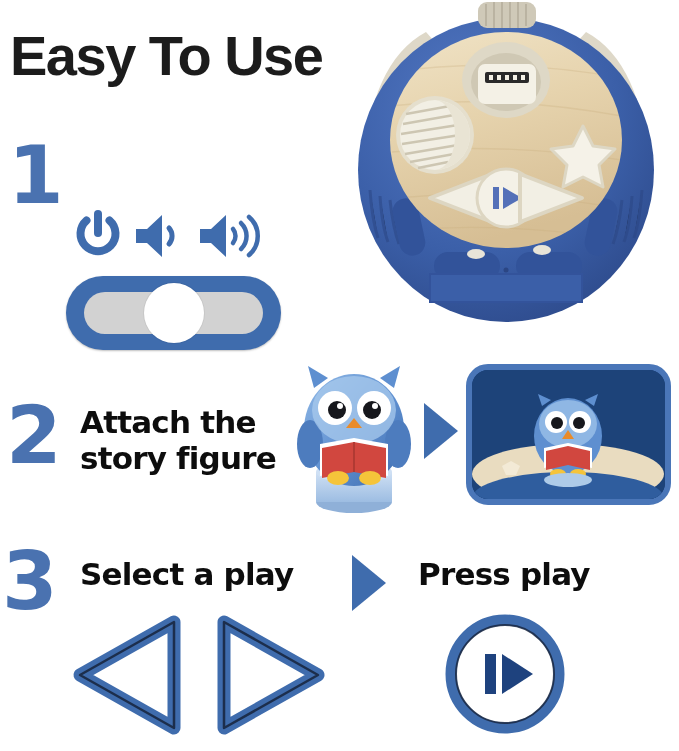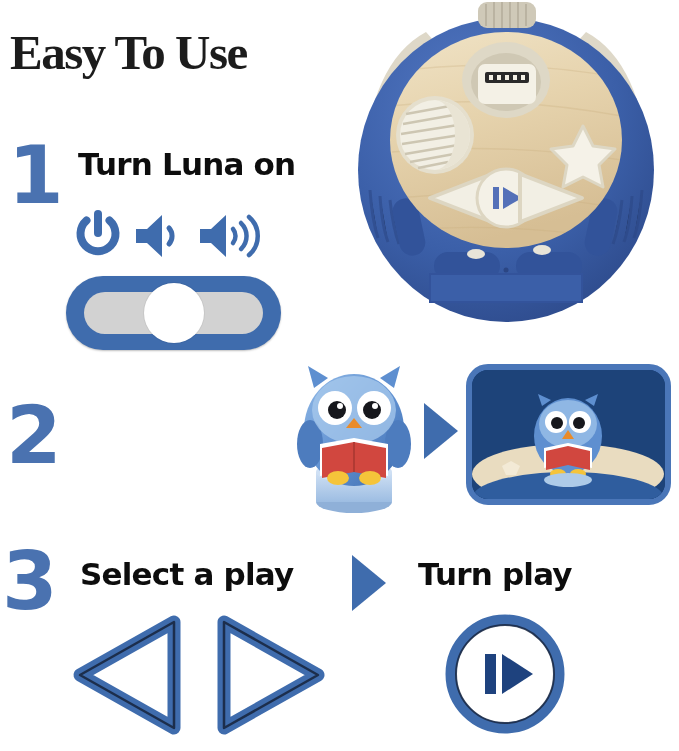--- a/index.html
+++ b/index.html
@@ -10,25 +10,25 @@
     font-family:"DejaVu Sans", sans-serif;
     overflow:hidden;
     position:relative;
   }
   .stage{position:absolute;left:0;top:0;width:679px;height:751px;}
   .abs{position:absolute;}
 
   
   .title{
     left:10px;top:28px;
-    font-size:49px;line-height:1;
+    font-size:56px;line-height:1;
     font-weight:bold;
     letter-spacing:-1.5px;
     color:#1c1c1c;
-    font-family:Liberation Serif, serif;
+    font-family:Liberation Sans, sans-serif;
     white-space:nowrap;
   }
   .stepnum{
     font-size:80px;line-height:1;
     font-weight:bold;
     color:#4a72b0;
     font-family:"DejaVu Sans", sans-serif;
   }
   .steptext{
     font-size:31px;line-height:36px;
@@ -84,21 +84,20 @@
 </head>
 <body>
 
 <div class="stage">
 
   <div class="abs title">Easy To Use</div>
 
   <div class="abs" style="left:8px;top:136px;">
     <span class="stepnum">1</span>
   </div>
-  <div class="abs steptext" style="left:78px;top:146px;">Turn Luna on</div>
 
   <div class="abs iconrow">
     <svg width="52" height="54" viewBox="0 0 52 54" style="left:0;top:0;">
       <path d="M26 6 L26 25" stroke="#3f6cad" stroke-width="8" stroke-linecap="round" fill="none"></path>
       <path d="M14.5 12.5 A17.5 17.5 0 1 0 37.5 12.5" stroke="#3f6cad" stroke-width="8" fill="none" stroke-linecap="round"></path>
     </svg>
 
     <svg width="56" height="54" viewBox="0 0 56 54" style="left:60px;top:2px;">
       <path d="M4 19 L15 19 L30 5 L30 47 L15 33 L4 33 Z" fill="#3f6cad"></path>
       <path d="M37 18 A12 12 0 0 1 37 34" stroke="#3f6cad" stroke-width="5" fill="none" stroke-linecap="round"></path>
@@ -113,20 +112,22 @@
   </div>
 
   <div class="abs toggle">
     <div class="track"></div>
     <div class="knob"></div>
   </div>
 
   <div class="abs" style="left:6px;top:396px;">
     <span class="stepnum">2</span>
   </div>
+  <div class="abs steptext" style="left:80px;top:404px;">Attach the
+story figure</div>
 
   <svg class="abs figurine" viewBox="0 0 132 162">
     <defs>
       <linearGradient id="owlBody" x1="0" y1="0" x2="1" y2="1">
         <stop offset="0%" stop-color="#8fb8e6"></stop>
         <stop offset="55%" stop-color="#5e8fd0"></stop>
         <stop offset="100%" stop-color="#3f6cad"></stop>
       </linearGradient>
       <linearGradient id="baseG" x1="0" y1="0" x2="0" y2="1">
         <stop offset="0%" stop-color="#cfe0f4"></stop>
@@ -197,21 +198,21 @@
 
   <div class="abs" style="left:2px;top:542px;">
     <span class="stepnum">3</span>
   </div>
   <div class="abs steptext" style="left:80px;top:556px;">Select a play</div>
 
   <svg class="abs" style="left:348px;top:552px;" width="42" height="62" viewBox="0 0 42 62">
     <path d="M4 3 L38 31 L4 59 Z" fill="#3f6cad"></path>
   </svg>
 
-  <div class="abs steptext" style="left:418px;top:556px;">Turn play</div>
+  <div class="abs steptext" style="left:418px;top:556px;">Press play</div>
 
   <svg class="abs" style="left:62px;top:612px;" width="130" height="126" viewBox="0 0 130 126">
     <path d="M18 63 L112 10 L112 116 Z" fill="none" stroke="#3f6cad" stroke-width="13" stroke-linejoin="round" stroke-linecap="round"></path>
     <path d="M18 63 L112 10 L112 116 Z" fill="none" stroke="#16233b" stroke-width="2.5" stroke-linejoin="round" stroke-linecap="round" opacity="0.85"></path>
   </svg>
 
   <svg class="abs" style="left:206px;top:612px;" width="130" height="126" viewBox="0 0 130 126">
     <path d="M112 63 L18 10 L18 116 Z" fill="none" stroke="#3f6cad" stroke-width="13" stroke-linejoin="round" stroke-linecap="round"></path>
     <path d="M112 63 L18 10 L18 116 Z" fill="none" stroke="#16233b" stroke-width="2.5" stroke-linejoin="round" stroke-linecap="round" opacity="0.85"></path>
   </svg>

